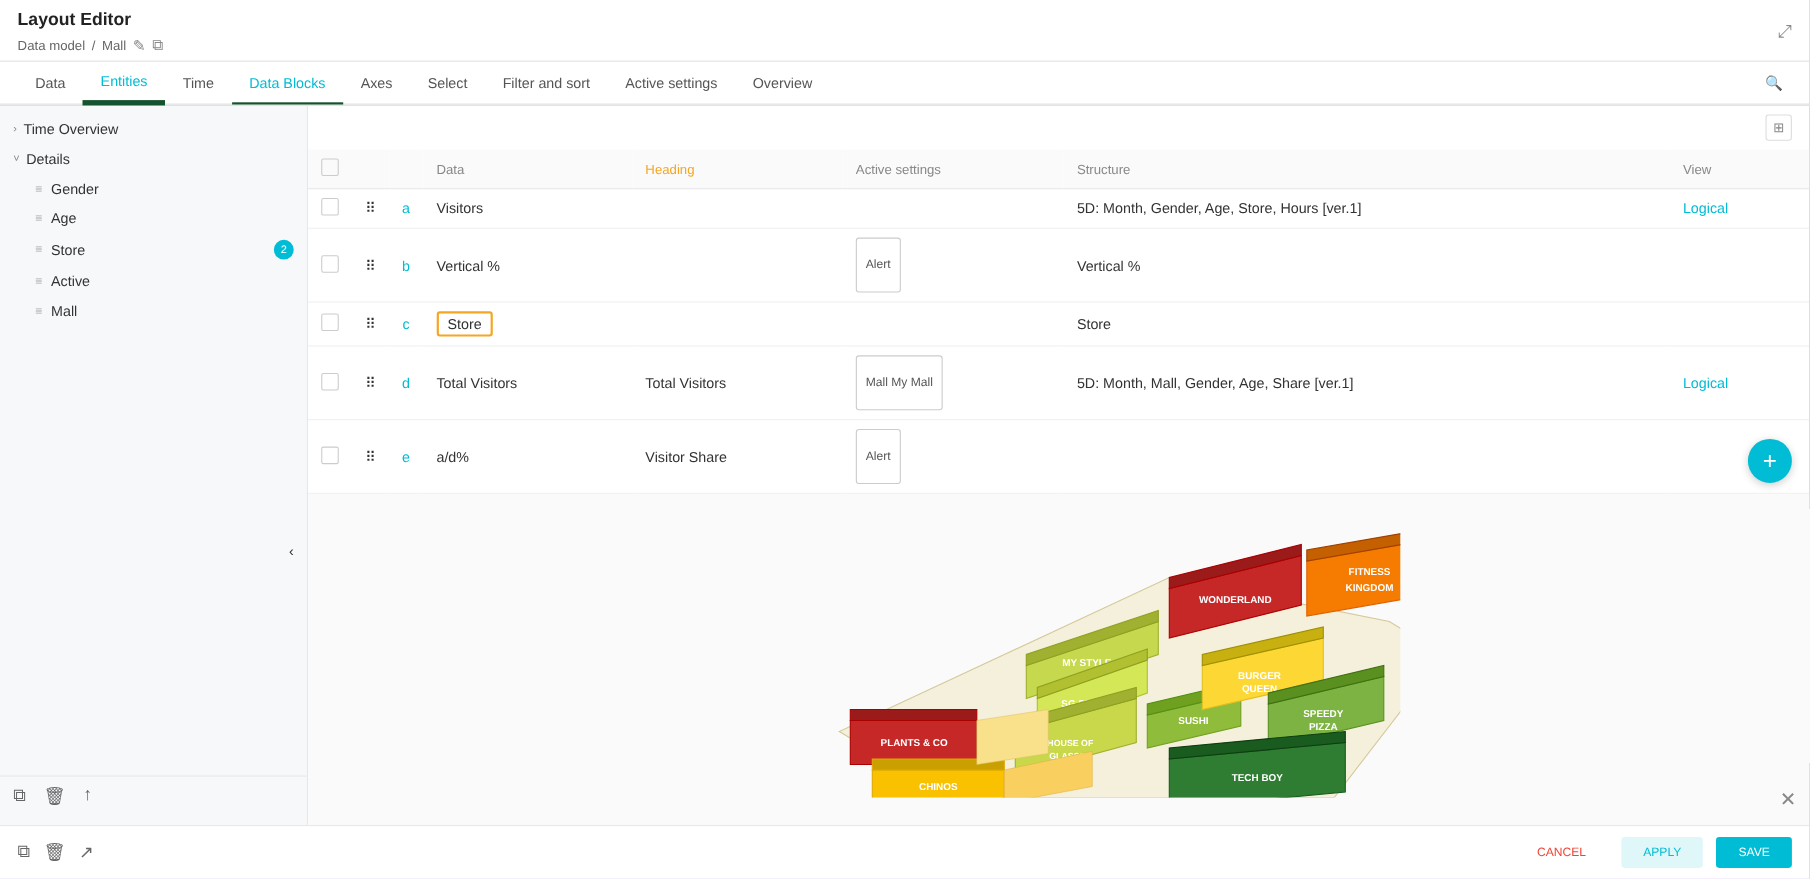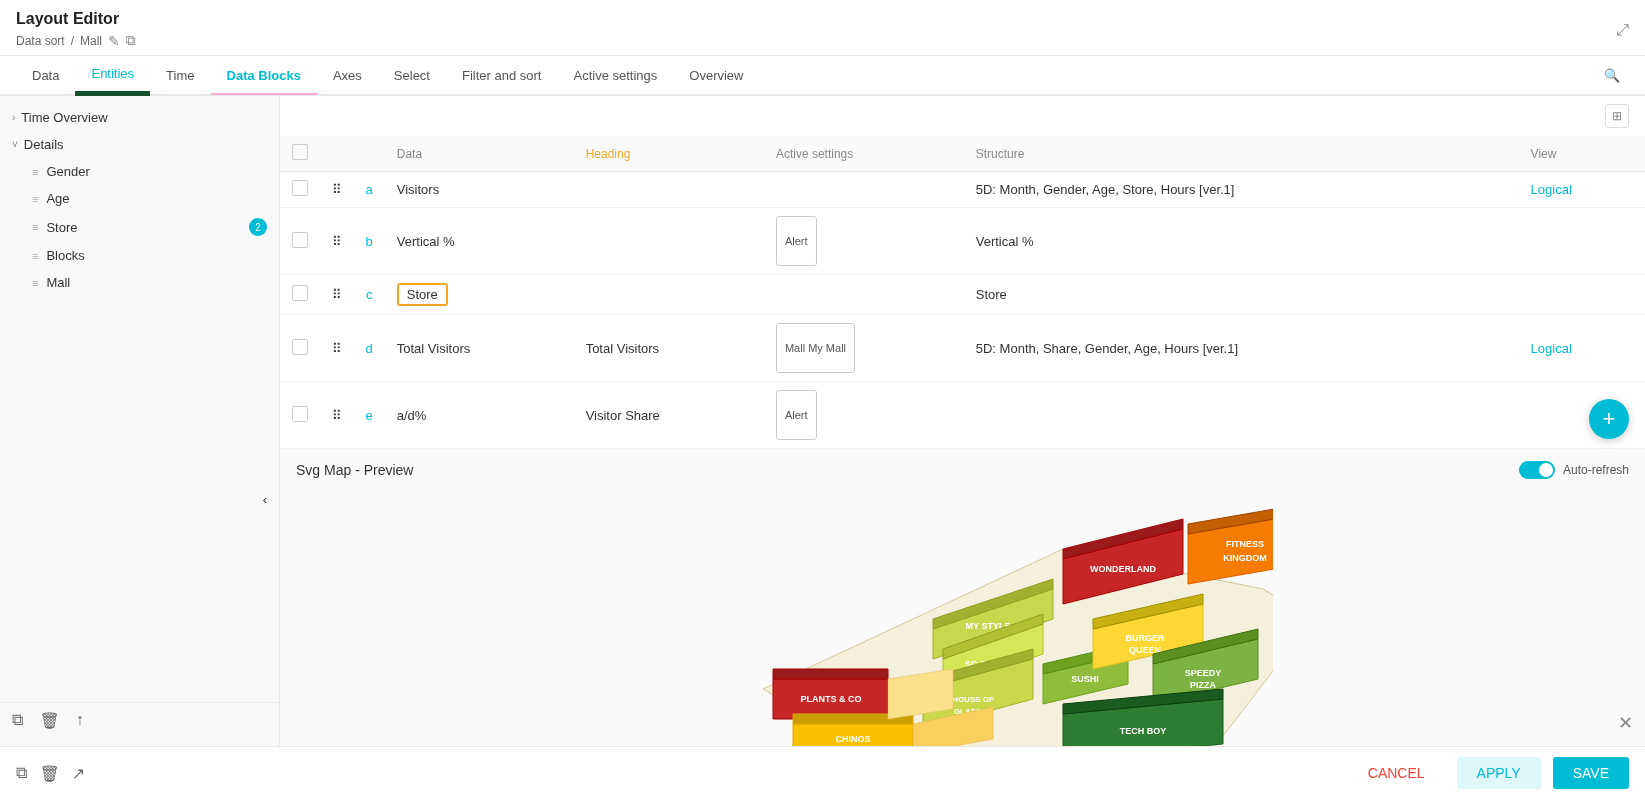--- a/index.html
+++ b/index.html
@@ -12,21 +12,21 @@
     .title-bar-left { display: flex; flex-direction: column; }
     .app-title { font-size: 16px; font-weight: 600; color: #222; }
     .breadcrumb { display: flex; align-items: center; gap: 6px; font-size: 12px; color: #666; margin-top: 4px; }
     .breadcrumb-edit { cursor: pointer; color: #888; font-size: 14px; }
     .breadcrumb-link { cursor: pointer; color: #888; font-size: 14px; }
     .title-bar-right { cursor: pointer; color: #888; font-size: 16px; }
 
     
     .tab-bar { display: flex; align-items: center; padding: 0 16px; background: #fff; border-bottom: 2px solid #e8e8e8; gap: 0; }
     .tab { padding: 10px 16px; cursor: pointer; font-size: 13px; color: #555; border-bottom: 2px solid transparent; margin-bottom: -2px; white-space: nowrap; }
-    .tab.active { color: #00bcd4; border-bottom: 2px solid #f9a8d4; font-weight: 700; }
+    .tab.active { color: #00bcd4; border-bottom: 2px solid #14532d; font-weight: 400; }
     .tab.active-entity { color: #00bcd4; border-bottom: 5px solid #14532d; font-weight: 500; }
     .tab-search { margin-left: auto; cursor: pointer; color: #888; padding: 8px; }
 
     
     .main-layout { display: flex; flex: 1; overflow: hidden; }
 
     
     .sidebar { width: 280px; background: #f7f8fa; border-right: 1px solid #e8e8e8; display: flex; flex-direction: column; overflow-y: auto; padding: 8px 0; }
     .sidebar-group-header { display: flex; align-items: center; padding: 6px 12px; cursor: pointer; font-size: 13px; color: #333; gap: 6px; }
     .sidebar-group-header .arrow { font-size: 10px; color: #888; }
@@ -67,40 +67,40 @@
     .toggle-knob { width: 14px; height: 14px; background: white; border-radius: 50%; position: absolute; top: 2px; right: 2px; }
     .map-close-btn { position: absolute; right: 12px; bottom: 12px; cursor: pointer; color: #888; font-size: 18px; }
 
     
     .mall-map-container { display: flex; justify-content: center; align-items: center; height: calc(100% - 30px); }
 
     
     .footer { display: flex; align-items: center; justify-content: flex-end; padding: 10px 16px; border-top: 1px solid #e8e8e8; background: #fff; gap: 12px; }
     .footer-left { display: flex; gap: 12px; margin-right: auto; }
     .footer-icon { cursor: pointer; color: #666; font-size: 16px; }
-    .btn { padding: 8px 20px; border-radius: 3px; font-size: 14px; cursor: pointer; border: none; font-weight: 500; }
+    .btn { padding: 8px 20px; border-radius: 3px; font-size: 11px; cursor: pointer; border: none; font-weight: 500; }
     .btn-cancel { background: transparent; color: #f44336; }
     .btn-apply { background: #e0f7fa; color: #00bcd4; }
     .btn-save { background: #00bcd4; color: white; }
 
     .checkbox-cell { width: 30px; }
     .checkbox-box { width: 16px; height: 16px; border: 1px solid #ccc; border-radius: 2px; display: inline-block; }
 
     .relative-wrapper { position: relative; }
   </style>
 </head>
 <body>
 
 <div class="app-window">
 
   <div class="title-bar">
     <div class="title-bar-left">
       <span class="app-title">Layout Editor</span>
       <div class="breadcrumb">
-        <span>Data sort</span>
+        <span>Data model</span>
         <span>/</span>
         <span>Mall</span>
         <span class="breadcrumb-edit">✎</span>
         <span class="breadcrumb-link">⧉</span>
       </div>
     </div>
     <div class="title-bar-right">⤢</div>
   </div>
 
   <div class="tab-bar">
@@ -137,21 +137,21 @@
         <span class="drag-icon">≡</span>
         <span>Age</span>
       </div>
       <div class="sidebar-item">
         <span class="drag-icon">≡</span>
         <span>Store</span>
         <span class="badge">2</span>
       </div>
       <div class="sidebar-item">
         <span class="drag-icon">≡</span>
-        <span>Blocks</span>
+        <span>Active</span>
       </div>
       <div class="sidebar-item">
         <span class="drag-icon">≡</span>
         <span>Mall</span>
       </div>
 
       <div style="margin-top: auto; padding: 8px 12px; cursor: pointer; display: flex; justify-content: flex-end;">
         <span>‹</span>
       </div>
 
@@ -215,49 +215,40 @@
                 <td>Store</td>
                 <td style="color: rgb(0, 188, 212);"></td>
               </tr>
               <tr>
                 <td class="checkbox-cell"><div class="checkbox-box"></div></td>
                 <td class="row-drag">⠿</td>
                 <td class="row-letter" style="color: rgb(0, 188, 212);">d</td>
                 <td>Total Visitors</td>
                 <td>Total Visitors</td>
                 <td><button class="badge-btn">Mall My Mall</button></td>
-                <td>5D: Month, Share, Gender, Age, Hours [ver.1]</td>
+                <td>5D: Month, Mall, Gender, Age, Share [ver.1]</td>
                 <td style="color: rgb(0, 188, 212);">Logical</td>
               </tr>
               <tr>
                 <td class="checkbox-cell"><div class="checkbox-box"></div></td>
                 <td class="row-drag">⠿</td>
                 <td class="row-letter" style="color: rgb(0, 188, 212);">e</td>
                 <td>a/d%</td>
                 <td>Visitor Share</td>
                 <td><button class="badge-btn">Alert</button></td>
                 <td></td>
                 <td style="color: rgb(0, 188, 212);"></td>
               </tr>
             </tbody>
         </table>
 
         <div class="add-fab" style="position:absolute; right:16px; bottom:10px;">+</div>
       </div>
 
       <div class="map-preview-area">
-        <div class="map-preview-header">
-          <span class="map-preview-title">Svg Map - Preview</span>
-          <div class="auto-refresh-toggle">
-            <div class="toggle-switch">
-              <div class="toggle-knob"></div>
-            </div>
-            <span>Auto-refresh</span>
-          </div>
-        </div>
 
         <div class="mall-map-container">
           <svg width="620" height="280" viewBox="0 0 620 280">
 
             <g transform="translate(60, 20)">
 
               <polygon points="100,230 50,200 350,60 550,100 600,130 500,260 200,260" fill="#f5f0dc" stroke="#d4c89a" stroke-width="1"></polygon>
 
               <g>
                 <polygon points="60,190 60,230 175,230 175,190" fill="#c62828" stroke="#a00"></polygon>

